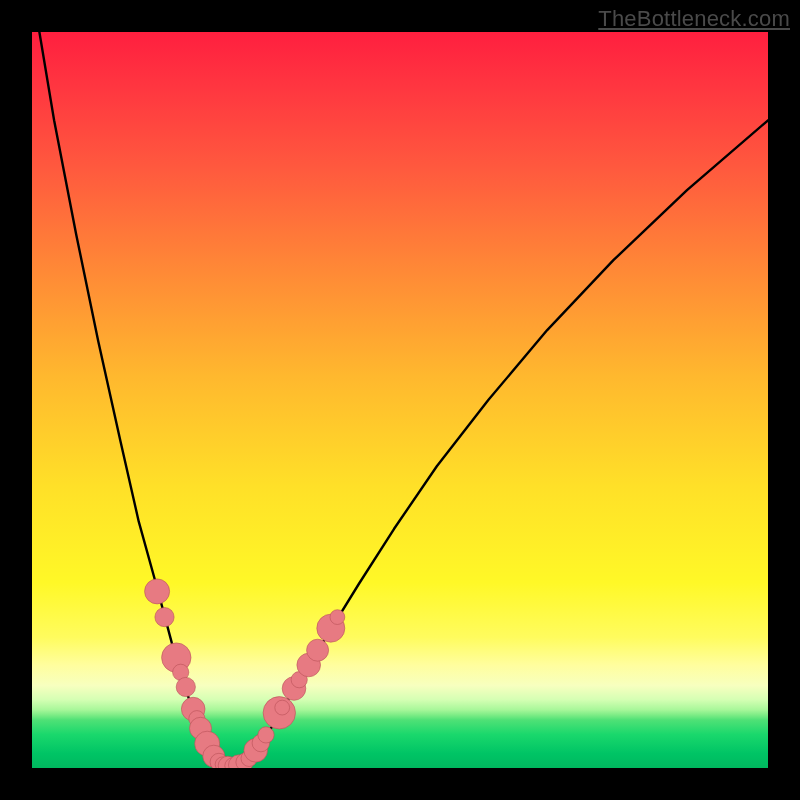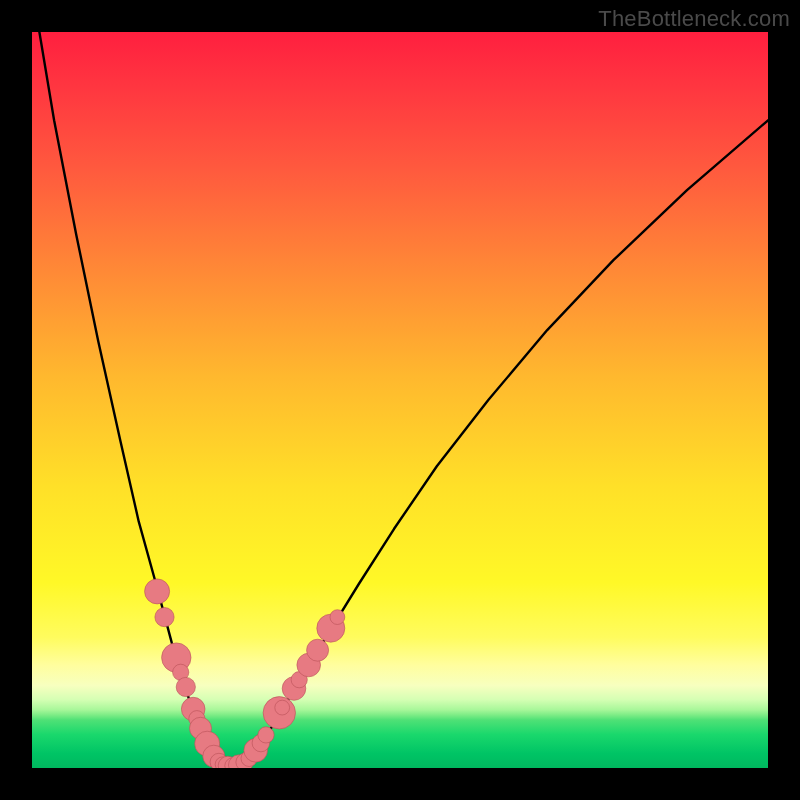--- a/index.html
+++ b/index.html
@@ -60,20 +60,21 @@
   }
   .watermark {
     position: absolute;
     top: 6px;
     right: 10px;
     color: #4a4a4a;
     font-size: 22px;
     font-weight: 500;
     letter-spacing: 0.2px;
     user-select: none;
+    text-decoration: underline;
   }
   svg.curves {
     position: absolute;
     left: 0; top: 0;
     width: 736px; height: 736px;
   }
 </style>
 </head>
 <body>
 

